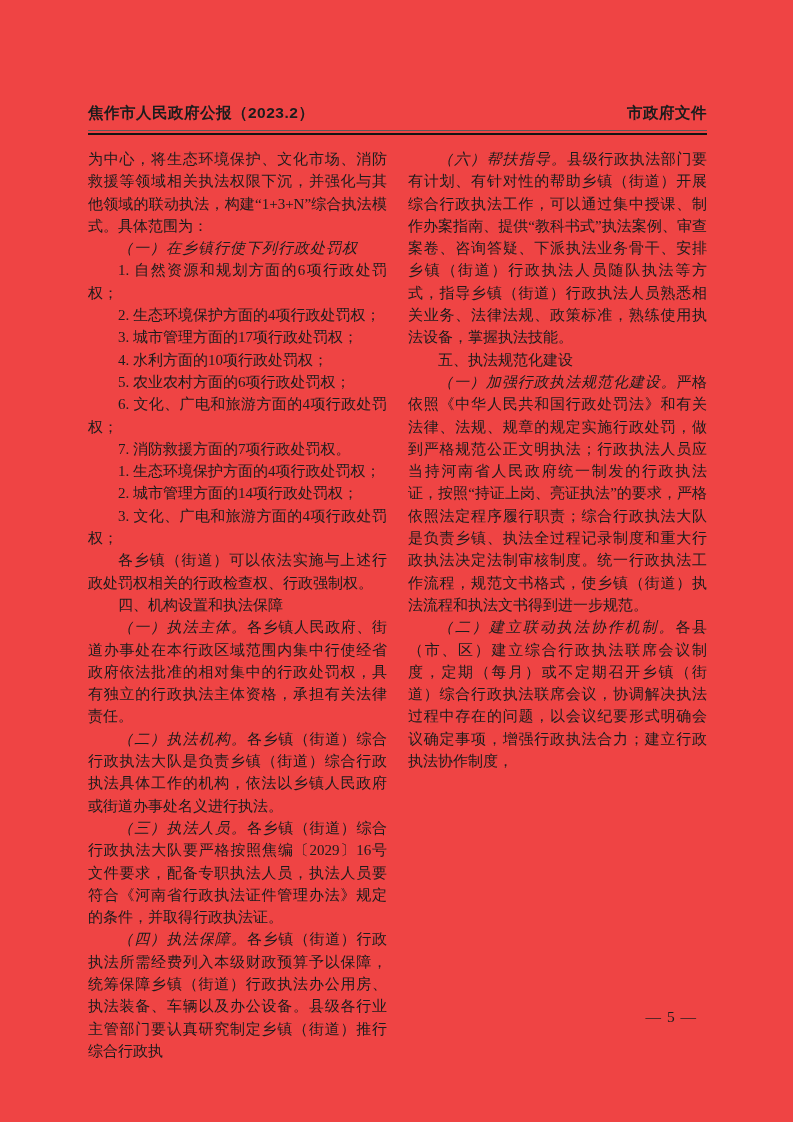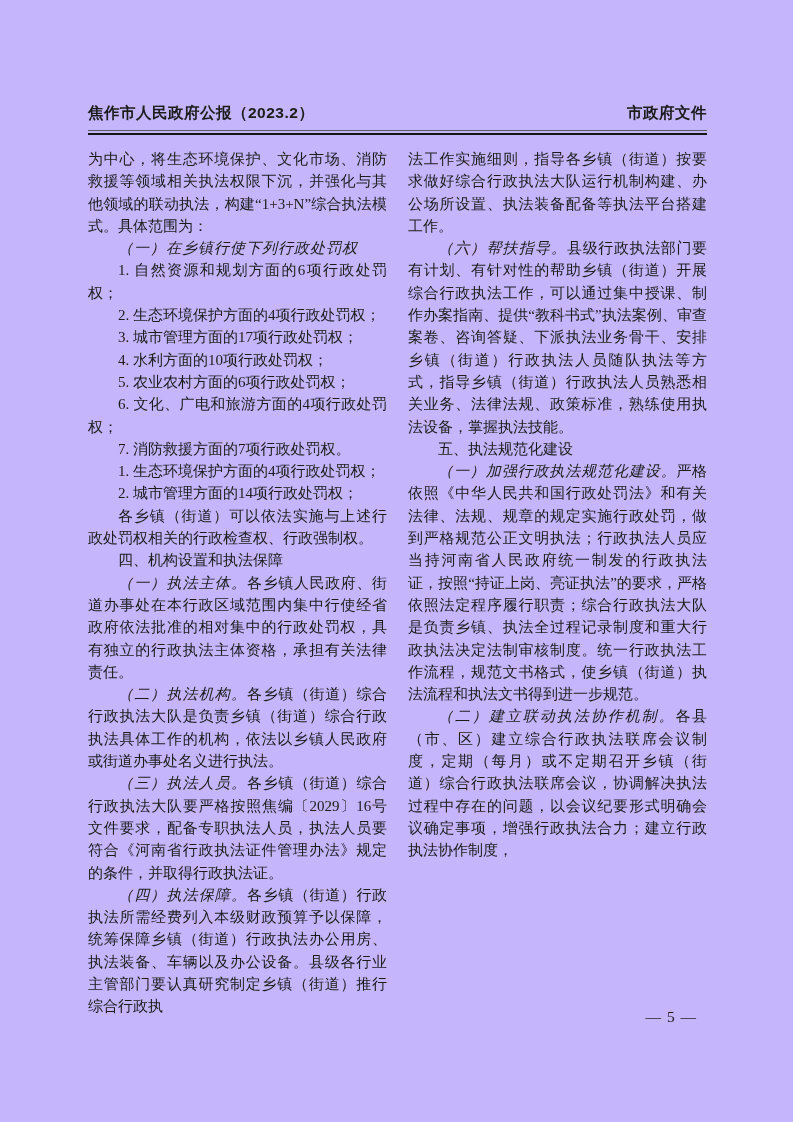--- a/index.html
+++ b/index.html
@@ -5,21 +5,21 @@
   html, body {
     margin: 0;
     padding: 0;
     background: #e8e8e8;
   }
   .page {
     position: relative;
     width: 793px;
     height: 1122px;
     margin: 0 auto;
-    background: #c4b5fd;
+    background: #ef4444;
     box-sizing: border-box;
     padding: 103px 86px 0 88px;
     color: #1c1c1c;
     font-family: "Liberation Serif", "DejaVu Serif", serif;
     overflow: hidden;
   }
   .header-row {
     display: flex;
     justify-content: space-between;
     align-items: baseline;
@@ -91,29 +91,29 @@
         <p class="kai"><span>（一）在乡镇行使下列行政处罚权</span></p>
         <p class="item"><span>1. 自然资源和规划方面的6项行政处罚权；</span></p>
         <p class="item"><span>2. 生态环境保护方面的4项行政处罚权；</span></p>
         <p class="item"><span>3. 城市管理方面的17项行政处罚权；</span></p>
         <p class="item"><span>4. 水利方面的10项行政处罚权；</span></p>
         <p class="item"><span>5. 农业农村方面的6项行政处罚权；</span></p>
         <p class="item"><span>6. 文化、广电和旅游方面的4项行政处罚权；</span></p>
         <p class="item"><span>7. 消防救援方面的7项行政处罚权。</span></p>
         <p class="item"><span>1. 生态环境保护方面的4项行政处罚权；</span></p>
         <p class="item"><span>2. 城市管理方面的14项行政处罚权；</span></p>
+        <p class="item"><span>3. 文化、广电和旅游方面的4项行政处罚权；</span></p>
         <p class="para"><span>各乡镇（街道）可以依法实施与上述行政处罚权相关的行政检查权、行政强制权。</span></p>
         <p class="heading"><span>四、机构设置和执法保障</span></p>
         <p class="para"><span class="lead">（一）执法主体。</span><span>各乡镇人民政府、街道办事处在本行政区域范围内集中行使经省政府依法批准的相对集中的行政处罚权，具有独立的行政执法主体资格，承担有关法律责任。</span></p>
         <p class="para"><span class="lead">（二）执法机构。</span><span>各乡镇（街道）综合行政执法大队是负责乡镇（街道）综合行政执法具体工作的机构，依法以乡镇人民政府或街道办事处名义进行执法。</span></p>
         <p class="para"><span class="lead">（三）执法人员。</span><span>各乡镇（街道）综合行政执法大队要严格按照焦编〔2029〕16号文件要求，配备专职执法人员，执法人员要符合《河南省行政执法证件管理办法》规定的条件，并取得行政执法证。</span></p>
         <p class="para"><span class="lead">（四）执法保障。</span><span>各乡镇（街道）行政执法所需经费列入本级财政预算予以保障，统筹保障乡镇（街道）行政执法办公用房、执法装备、车辆以及办公设备。县级各行业主管部门要认真研究制定乡镇（街道）推行综合行政执</span></p>
       </section>
     <section class="col" id="col-right">
-        <p class="cont"><span>法工作实施细则，指导各乡镇（街道）按要求做好综合行政执法大队运行机制构建、办公场所设置、执法装备配备等执法平台搭建工作。</span></p>
         <p class="para"><span class="lead">（六）帮扶指导。</span><span>县级行政执法部门要有计划、有针对性的帮助乡镇（街道）开展综合行政执法工作，可以通过集中授课、制作办案指南、提供“教科书式”执法案例、审查案卷、咨询答疑、下派执法业务骨干、安排乡镇（街道）行政执法人员随队执法等方式，指导乡镇（街道）行政执法人员熟悉相关业务、法律法规、政策标准，熟练使用执法设备，掌握执法技能。</span></p>
         <p class="heading"><span>五、执法规范化建设</span></p>
         <p class="para"><span class="lead">（一）加强行政执法规范化建设。</span><span>严格依照《中华人民共和国行政处罚法》和有关法律、法规、规章的规定实施行政处罚，做到严格规范公正文明执法；行政执法人员应当持河南省人民政府统一制发的行政执法证，按照“持证上岗、亮证执法”的要求，严格依照法定程序履行职责；综合行政执法大队是负责乡镇、执法全过程记录制度和重大行政执法决定法制审核制度。统一行政执法工作流程，规范文书格式，使乡镇（街道）执法流程和执法文书得到进一步规范。</span></p>
         <p class="para"><span class="lead">（二）建立联动执法协作机制。</span><span>各县（市、区）建立综合行政执法联席会议制度，定期（每月）或不定期召开乡镇（街道）综合行政执法联席会议，协调解决执法过程中存在的问题，以会议纪要形式明确会议确定事项，增强行政执法合力；建立行政执法协作制度，</span></p>
       </section>
   </div>
 
   <div class="page-number">— 5 —</div>
 </div>
 

